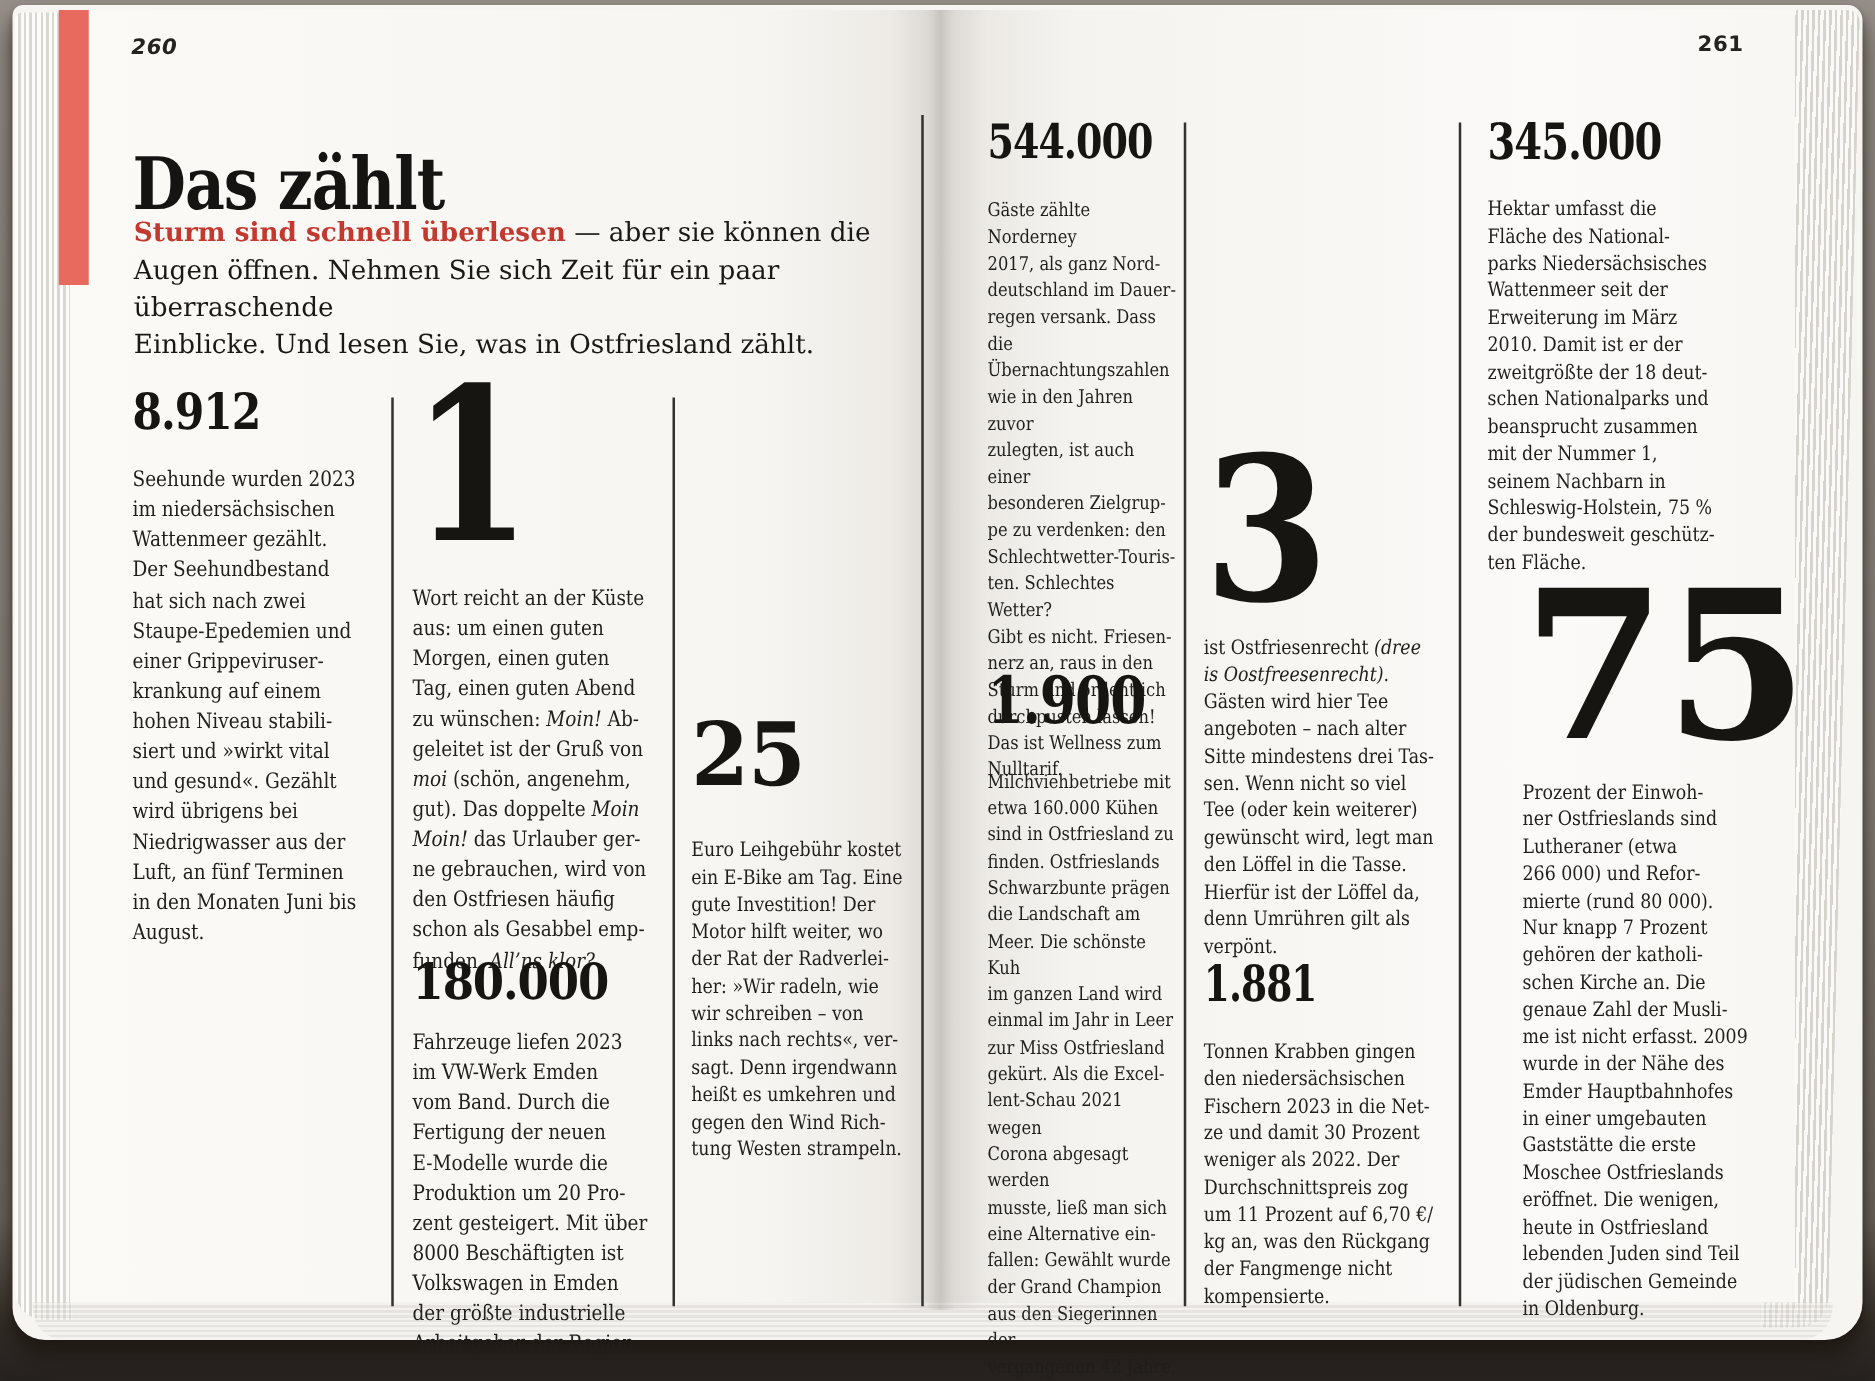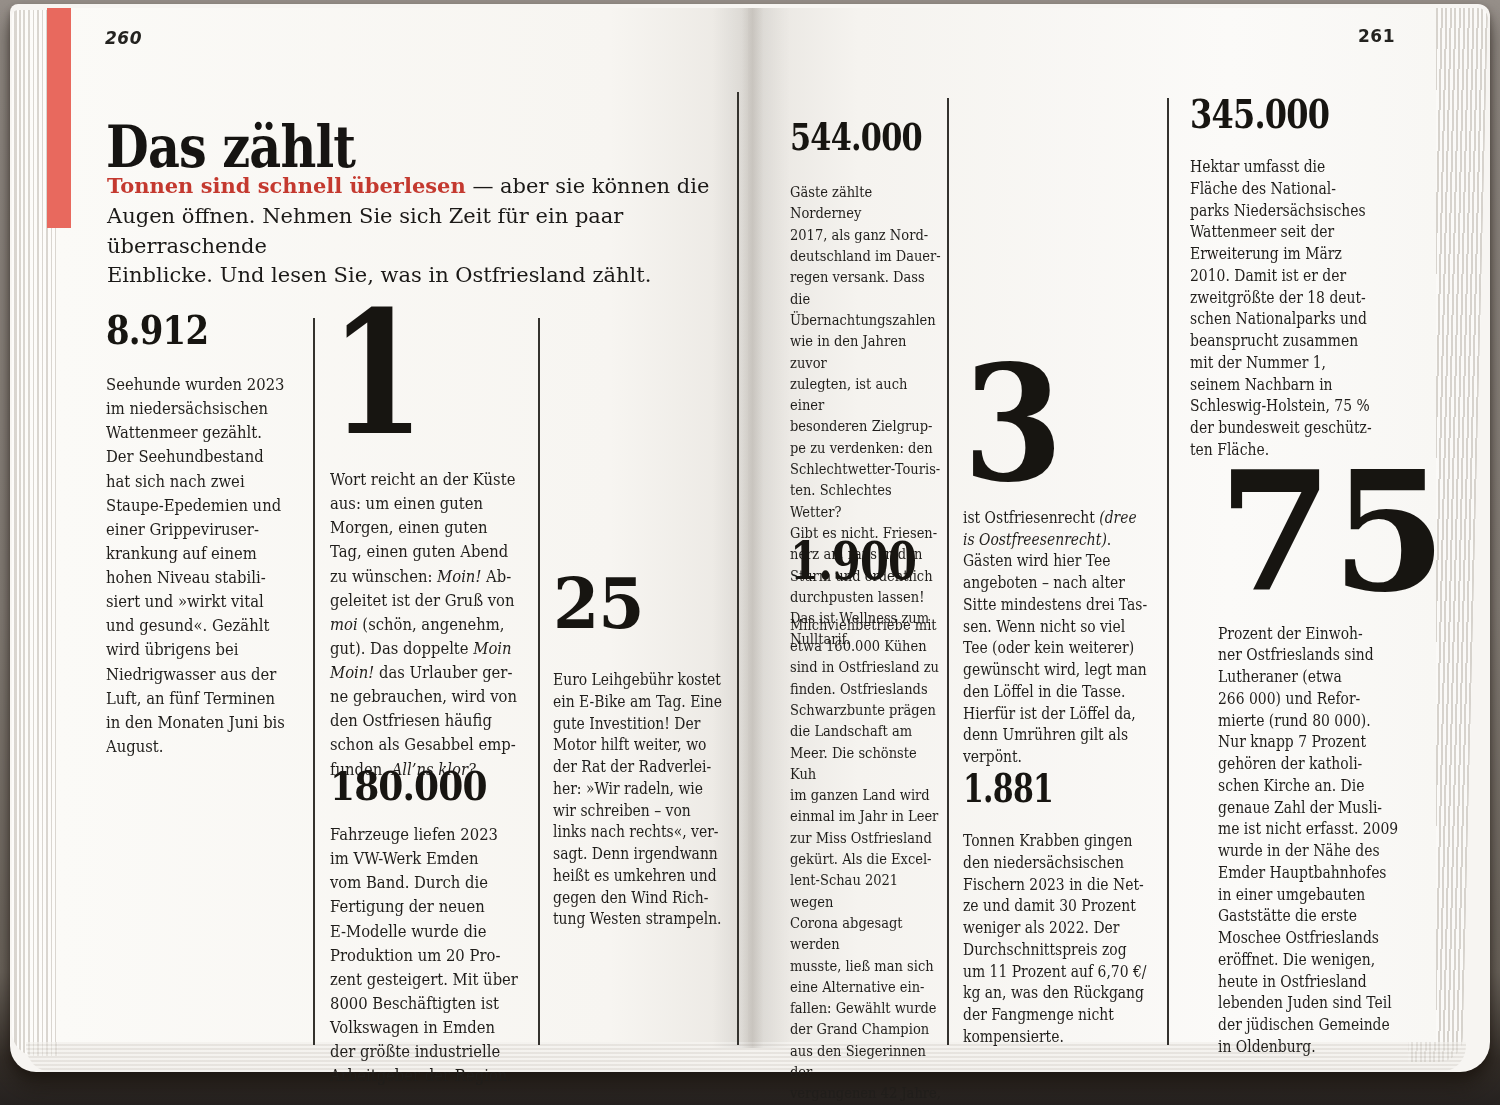--- a/index.html
+++ b/index.html
@@ -72,21 +72,21 @@
   .reg{font-size:17px;line-height:1.42;}
   .mid{font-size:16px;line-height:1.36;}
   .small{font-size:15px;line-height:1.42;}
   
   #l0{left:106px;top:312px;width:205px;} #l0 .num{font-size:40px;margin-bottom:24px;}
   #l1{left:103px;top:728px;width:215px;} #l1 .num{font-size:165px;line-height:.78;--sx:.95;margin-bottom:28px;}
   #l2{left:330px;top:305px;width:205px;} #l2 .num{font-size:170px;line-height:.8;--sx:.8;margin-bottom:26px;}
   #l3{left:330px;top:768px;width:210px;} #l3 .num{font-size:40px;--sx:.9;margin-bottom:18px;}
   #l4{left:553px;top:310px;width:192px;} #l4 .num{font-size:58px;margin-bottom:28px;}
   #l5{left:553px;top:572px;width:196px;} #l5 .num{font-size:70px;--sx:.95;margin-bottom:34px;}
-  #r0{left:790px;top:96px;width:152px;margin-top:24px;}  #r0 .num{font-size:38px;--sx:.8;margin-bottom:28px;}
+  #r0{left:790px;top:96px;width:152px;}  #r0 .num{font-size:38px;--sx:.8;margin-bottom:28px;}
   #r1{left:790px;top:538px;width:152px;} #r1 .num{font-size:52px;--sx:.8;margin-bottom:30px;}
   #r2{left:963px;top:84px;width:192px;}  #r2 .num{font-size:165px;line-height:.68;--sx:.58;margin-bottom:10px;}
   #r3{left:963px;top:362px;width:198px;} #r3 .num{font-size:160px;line-height:.78;--sx:.9;margin-bottom:20px;}
   #r4{left:963px;top:770px;width:198px;} #r4 .num{font-size:40px;--sx:.75;margin-bottom:24px;}
   #r5{left:1190px;top:96px;width:225px;} #r5 .num{font-size:40px;--sx:.8;margin-bottom:24px;}
   #r6{left:1190px;top:468px;width:228px;margin-left:28px;}#r6 .num{font-size:165px;line-height:.78;--sx:1;margin-bottom:26px;}
   
   .divider{position:absolute;width:2px;background:#34322e;}
   #dv-l1{left:313px;top:318px;height:727px;}
   #dv-l2{left:538px;top:318px;height:727px;}
@@ -107,21 +107,21 @@
   <div class="page page-right"></div>
   <div class="gutter"></div>
 
   <div class="red-bar"></div>
 
   <div class="pagenum" id="pn-260">260</div>
   <div class="pagenum" id="pn-261">261</div>
 
   <h1 class="title">Das zählt</h1>
 
-  <p class="lead"><span class="hl">Tonnen sind schnell überlesen</span><span> — aber sie können die
+  <p class="lead"><span class="hl">Sturm sind schnell überlesen</span><span> — aber sie können die
 Augen öffnen. Nehmen Sie sich Zeit für ein paar überraschende
 Einblicke. Und lesen Sie, was in Ostfriesland zählt.</span></p>
 
   <div class="divider" id="dv-l1"></div>
   <div class="divider" id="dv-l2"></div>
   <div class="divider" id="dv-l3"></div>
   <div class="divider" id="dv-r1"></div>
   <div class="divider" id="dv-r2"></div>
 
   <article class="stat" id="l0">

